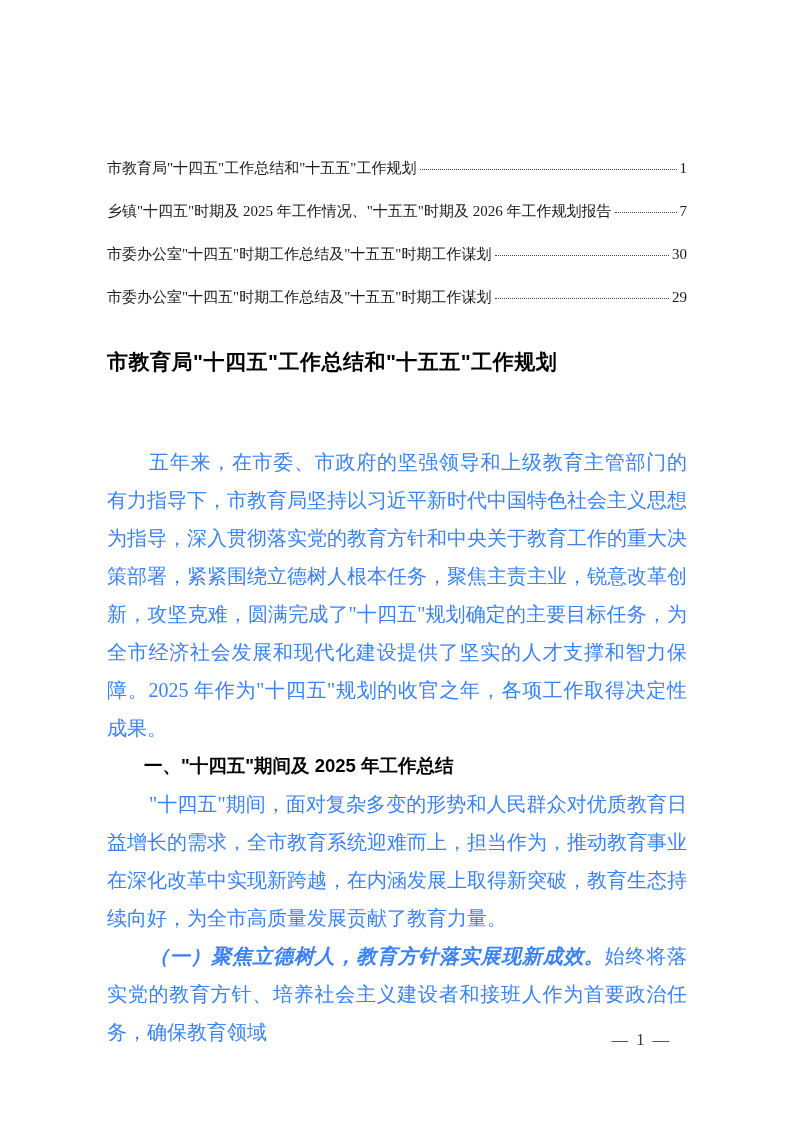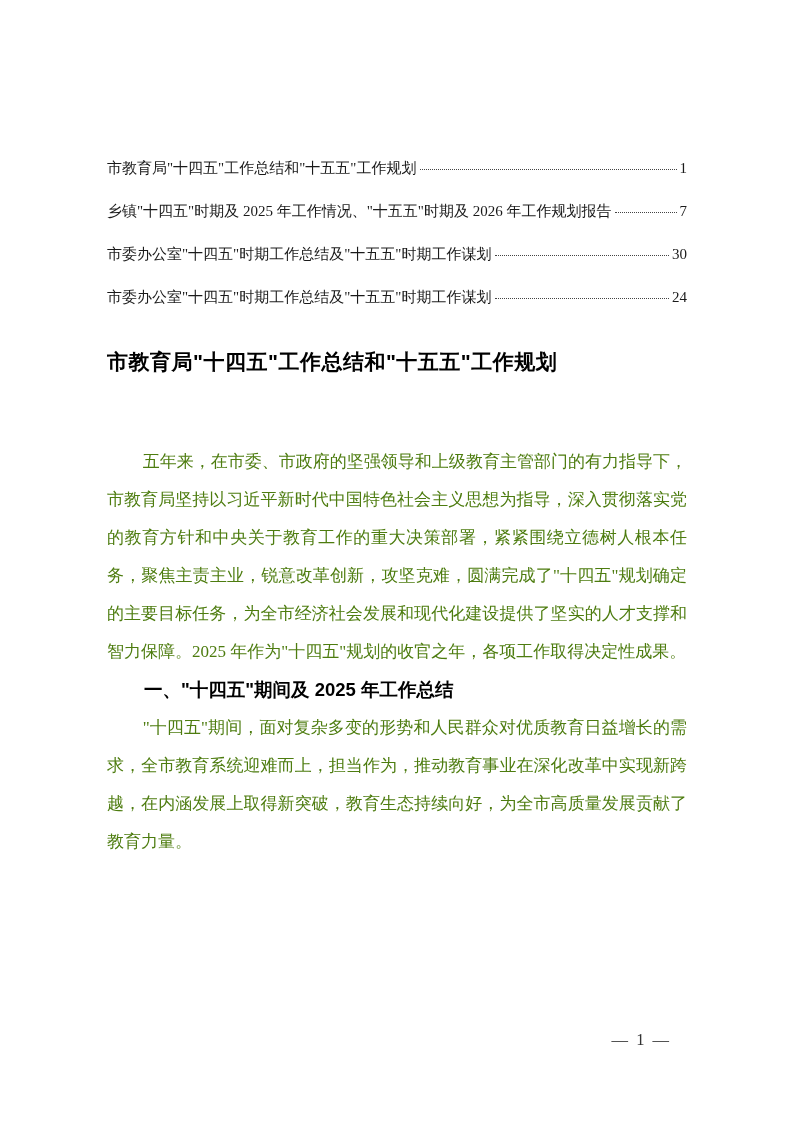--- a/index.html
+++ b/index.html
@@ -46,25 +46,25 @@
     margin-top: 40px;
     font-family: "Liberation Sans", "DejaVu Sans", sans-serif;
     font-weight: bold;
     font-size: 21px;
     line-height: 30px;
     color: #000000;
     letter-spacing: 0.5px;
   }
   .body-paragraph {
     margin-top: 0;
-    font-size: 17px;
+    font-size: 20px;
     line-height: 38px;
     text-align: justify;
     text-indent: 2.1em;
-    color: #4d7c0f;
+    color: #3b82f6;
   }
   .intro-paragraph { margin-top: 66px; }
   .section-heading {
     font-family: "Liberation Sans", "DejaVu Sans", sans-serif;
     font-weight: bold;
     font-size: 18.5px;
     line-height: 38px;
     text-indent: 2em;
     color: #000000;
   }
@@ -102,32 +102,33 @@
       <span class="toc-page">7</span>
     </div>
     <div class="toc-entry">
       <span class="toc-title">市委办公室"十四五"时期工作总结及"十五五"时期工作谋划</span>
       <span class="toc-leader"></span>
       <span class="toc-page">30</span>
     </div>
     <div class="toc-entry">
       <span class="toc-title">市委办公室"十四五"时期工作总结及"十五五"时期工作谋划</span>
       <span class="toc-leader"></span>
-      <span class="toc-page">24</span>
+      <span class="toc-page">29</span>
     </div>
   </nav>
 
   <article>
     <h1 class="article-title">市教育局"十四五"工作总结和"十五五"工作规划</h1>
 
     <p class="body-paragraph intro-paragraph">五年来，在市委、市政府的坚强领导和上级教育主管部门的有力指导下，市教育局坚持以习近平新时代中国特色社会主义思想为指导，深入贯彻落实党的教育方针和中央关于教育工作的重大决策部署，紧紧围绕立德树人根本任务，聚焦主责主业，锐意改革创新，攻坚克难，圆满完成了"十四五"规划确定的主要目标任务，为全市经济社会发展和现代化建设提供了坚实的人才支撑和智力保障。2025 年作为"十四五"规划的收官之年，各项工作取得决定性成果。</p>
 
     <h2 class="section-heading">一、"十四五"期间及 2025 年工作总结</h2>
 
     <p class="body-paragraph">"十四五"期间，面对复杂多变的形势和人民群众对优质教育日益增长的需求，全市教育系统迎难而上，担当作为，推动教育事业在深化改革中实现新跨越，在内涵发展上取得新突破，教育生态持续向好，为全市高质量发展贡献了教育力量。</p>
 
+    <p class="body-paragraph"><span class="item-lead">（一）聚焦立德树人，教育方针落实展现新成效。</span><span>始终将落实党的教育方针、培养社会主义建设者和接班人作为首要政治任务，确保教育领域</span></p>
   </article>
 
   <div class="page-footer">
     <span>— 1 —</span>
   </div>
 
 </div>
 
 </body></html>

